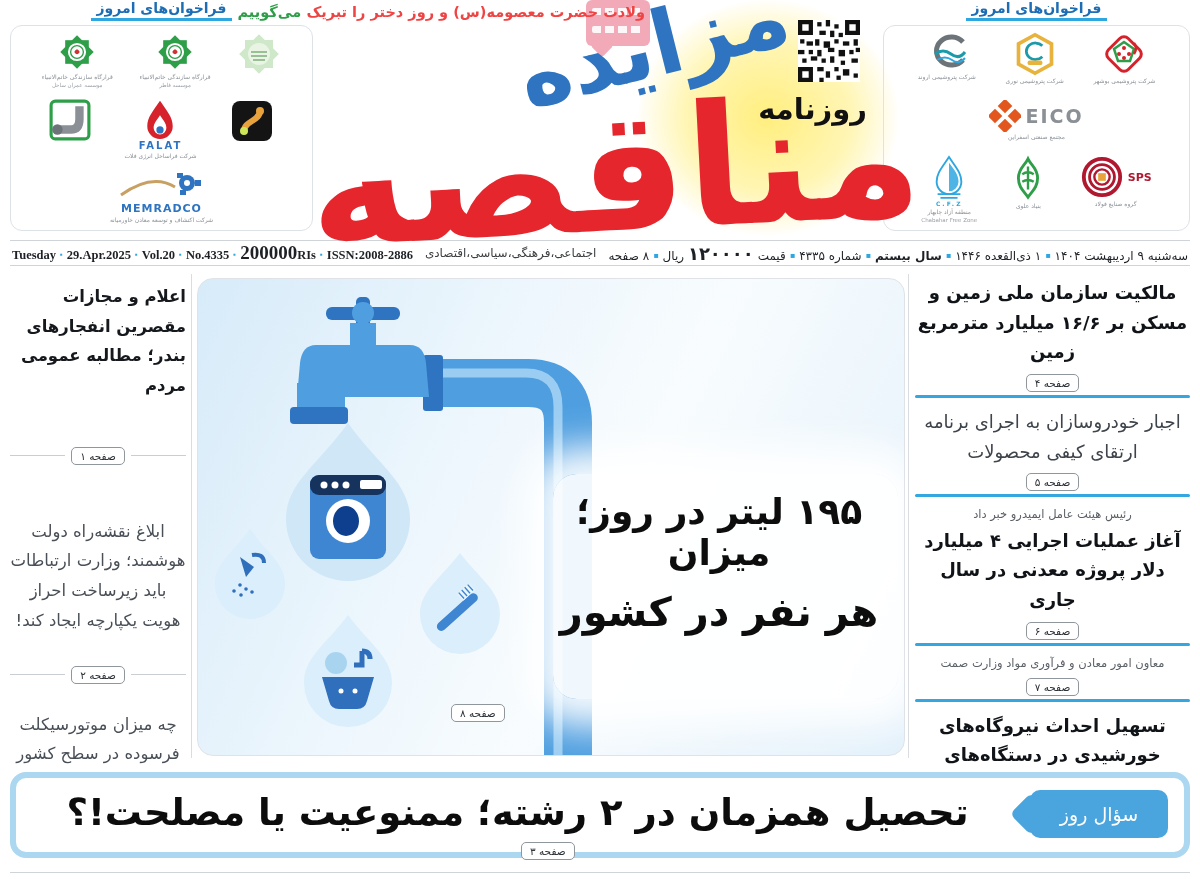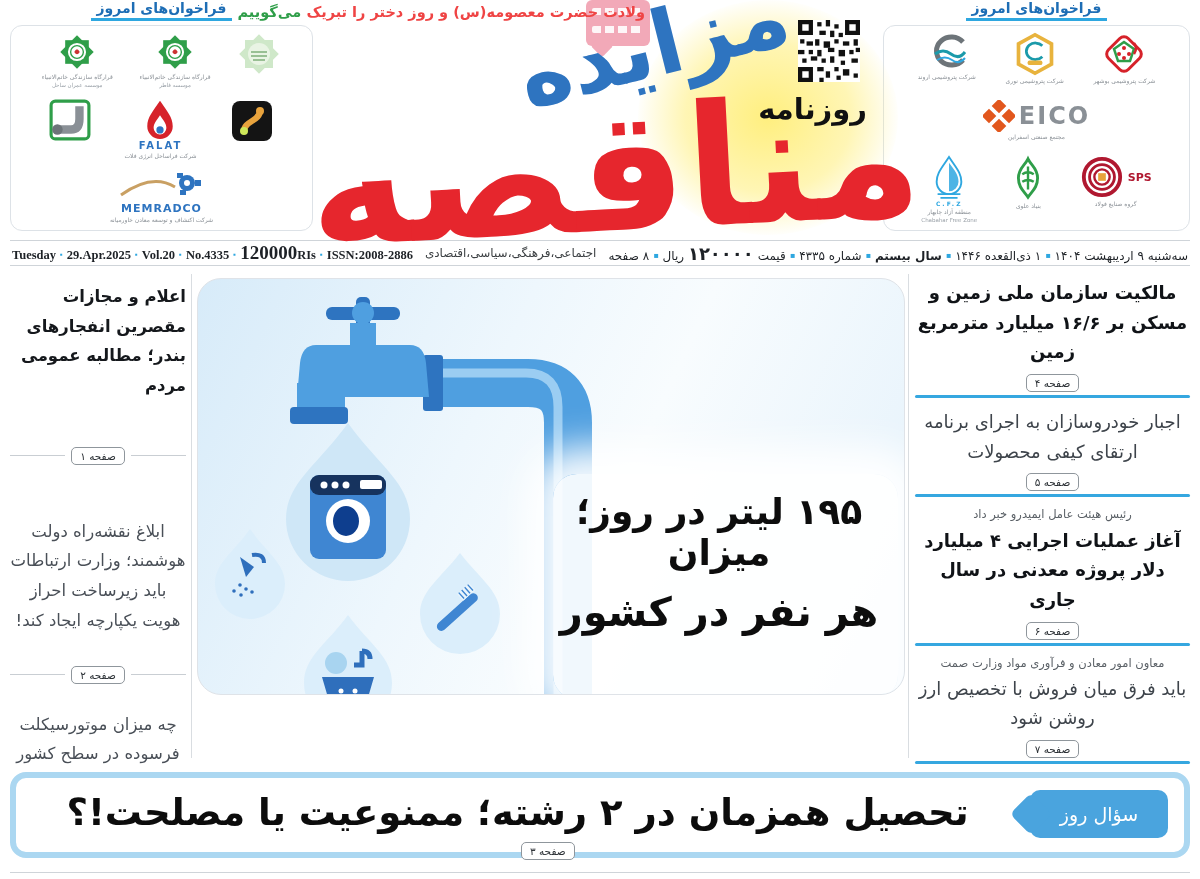--- a/index.html
+++ b/index.html
@@ -13,21 +13,21 @@
   .callout .ctitle .tline{display:inline-block;border-bottom:3px solid #2ea7e0;padding:0 6px 2px;}
   .callout .cbox{margin-top:4px;background:#fff;border:1px solid #dde2e7;border-radius:12px;
       height:206px;box-sizing:border-box;padding:6px 4px;display:flex;flex-direction:column;justify-content:space-between;}
   .lrow{display:flex;justify-content:space-evenly;align-items:flex-start;}
   .logo{display:flex;flex-direction:column;align-items:center;gap:1px;max-width:96px;}
   .cap{font-size:6px;color:#8a9096;text-align:center;line-height:1.35;direction:rtl;white-space:nowrap;}
   .cap2{font-size:5.5px;color:#9aa1a8;text-align:center;line-height:1.2;direction:rtl;white-space:nowrap;}
   .brandrow{display:flex;align-items:center;gap:4px;}
   .brand-mem{font-size:11px;font-weight:bold;color:#2e74c0;letter-spacing:1px;}
   .brand-falat{font-size:10px;font-weight:bold;color:#2e74c0;letter-spacing:2px;}
-  .brand-eico{font-size:24px;font-weight:bold;color:#8a9096;letter-spacing:2px;}
+  .brand-eico{font-size:19px;font-weight:bold;color:#8a9096;letter-spacing:2px;}
   .brand-sps{font-size:11px;font-weight:bold;color:#b01830;}
   .brand-cfz{font-size:6px;font-weight:bold;color:#2ea7e0;letter-spacing:2px;}
 
   
   #masthead{position:absolute;left:313px;top:0;width:570px;height:238px;overflow:visible;}
   #glow{position:absolute;right:-15px;top:0;width:260px;height:235px;border-radius:50%;
       background:radial-gradient(ellipse at center,rgba(255,238,120,.95) 0%,rgba(255,238,120,.55) 45%,rgba(255,238,120,0) 72%);z-index:1;}
   #word-red{position:absolute;left:0;bottom:-34px;z-index:3;font-size:168px;line-height:1;
       font-weight:bold;color:#e6262d;direction:rtl;transform:rotate(-3deg);transform-origin:left bottom;
       letter-spacing:-4px;white-space:nowrap;}
@@ -68,22 +68,22 @@
   .pill-row{display:flex;align-items:center;gap:6px;text-align:center;}
   .pill-row::before,.pill-row::after{content:"";flex:1;height:1px;background:#c9ced3;}
 
   .rtitle{font-size:18px;font-weight:bold;color:#101317;line-height:1.65;cursor:pointer;}
   .rtitle.light{font-weight:400;color:#3e444b;font-size:18px;}
   .rkicker{font-size:11.5px;color:#5a6066;line-height:1.4;margin-bottom:3px;}
   .bluesep{margin:5px 0 9px;}
   .bluesep .line{height:3px;background:#35a7e0;margin-top:3px;border-radius:2px;}
 
   
-  #feature{position:absolute;left:197px;top:278px;width:708px;height:417px;box-sizing:border-box;
-      border:1px solid #dfe3e8;border-radius:24px;overflow:hidden;
+  #feature{position:absolute;left:197px;top:278px;width:708px;height:478px;box-sizing:border-box;
+      border:1px solid #dfe3e8;border-radius:16px;overflow:hidden;
       background:linear-gradient(115deg,#d7ebf9 0%,#eef7fd 38%,#f8fcfe 58%,#e3f1fb 100%);}
   #tap-illustration{position:absolute;left:0;top:0;}
   #feature .whitepad{position:absolute;right:6px;top:195px;width:345px;height:225px;border-radius:24px;
       background:rgba(255,255,255,.92);box-shadow:0 0 36px 28px rgba(255,255,255,.92);}
   #feature .ftext{position:absolute;right:20px;top:212px;width:330px;text-align:center;direction:rtl;}
   #feature .f1{font-size:36px;font-weight:bold;color:#0d0d0d;letter-spacing:-1px;}
   #feature .f2{font-size:36px;font-weight:bold;color:#2a7fc9;letter-spacing:-1px;margin-top:18px;}
   #feature .f3{font-size:40px;font-weight:bold;color:#0d0d0d;letter-spacing:-1px;margin-top:16px;}
   #feature .fpill{position:absolute;left:253px;top:425px;}
 
@@ -318,21 +318,21 @@
         <rect x="21" y="23" width="3" height="3"></rect>
       <rect x="26" y="25" width="2" height="2"></rect>
         <rect x="10" y="27" width="2" height="2"></rect>
         <rect x="18" y="26" width="2" height="2"></rect>
     </g>
   </svg>
 </div>
 
 <div id="dateline">
   <div class="dl-en">
-    <span>Tuesday</span><span class="sep"></span><span>29.Apr.2025</span><span class="sep"></span><span>Vol.20</span><span class="sep"></span><span>No.4335</span><span class="sep"></span><span class="big">120000</span><span>RIs</span><span class="sep"></span><span>ISSN:2008-2886</span>
+    <span>Tuesday</span><span class="sep"></span><span>29.Apr.2025</span><span class="sep"></span><span>Vol.20</span><span class="sep"></span><span>No.4335</span><span class="sep"></span><span class="big">200000</span><span>RIs</span><span class="sep"></span><span>ISSN:2008-2886</span>
   </div>
   <div class="dl-sections">اجتماعی،فرهنگی،سیاسی،اقتصادی</div>
   <div class="dl-fa">
     <span>سه‌شنبه ۹ اردیبهشت ۱۴۰۴</span><span class="sep"></span><span>۱ ذی‌القعده ۱۴۴۶</span><span class="sep"></span><span class="b">سال بیستم</span><span class="sep"></span><span>شماره ۴۳۳۵</span><span class="sep"></span><span>قیمت</span> <span class="big">۱۲۰۰۰۰</span> <span>ریال</span><span class="sep"></span><span>۸ صفحه</span>
   </div>
 </div>
 
 <div class="vline" style="left:191px;"></div>
 <div class="vline" style="left:908px;"></div>
 
@@ -425,21 +425,20 @@
   <div class="bluesep"><span class="pill">صفحه ۴</span><div class="line"></div></div>
 
   <div class="rtitle light">اجبار خودروسازان به اجرای برنامه ارتقای کیفی محصولات</div>
   <div class="bluesep"><span class="pill">صفحه ۵</span><div class="line"></div></div>
 
   <div class="rkicker">رئیس هیئت عامل ایمیدرو خبر داد</div>
   <div class="rtitle">آغاز عملیات اجرایی ۴ میلیارد دلار پروژه معدنی در سال جاری</div>
   <div class="bluesep"><span class="pill">صفحه ۶</span><div class="line"></div></div>
 
   <div class="rkicker">معاون امور معادن و فرآوری مواد وزارت صمت</div>
-  <div class="rtitle light">باید فرق میان فروش با تخصیص ارز روشن شود</div>
   <div class="bluesep"><span class="pill">صفحه ۷</span><div class="line"></div></div>
 
   <div class="rtitle">تسهیل احداث نیروگاه‌های خورشیدی در دستگاه‌های دولتی</div>
 
 </div>
 
 <div id="banner">
   <div class="tag">
       <span class="tlabel">سؤال روز</span>
     </div>

